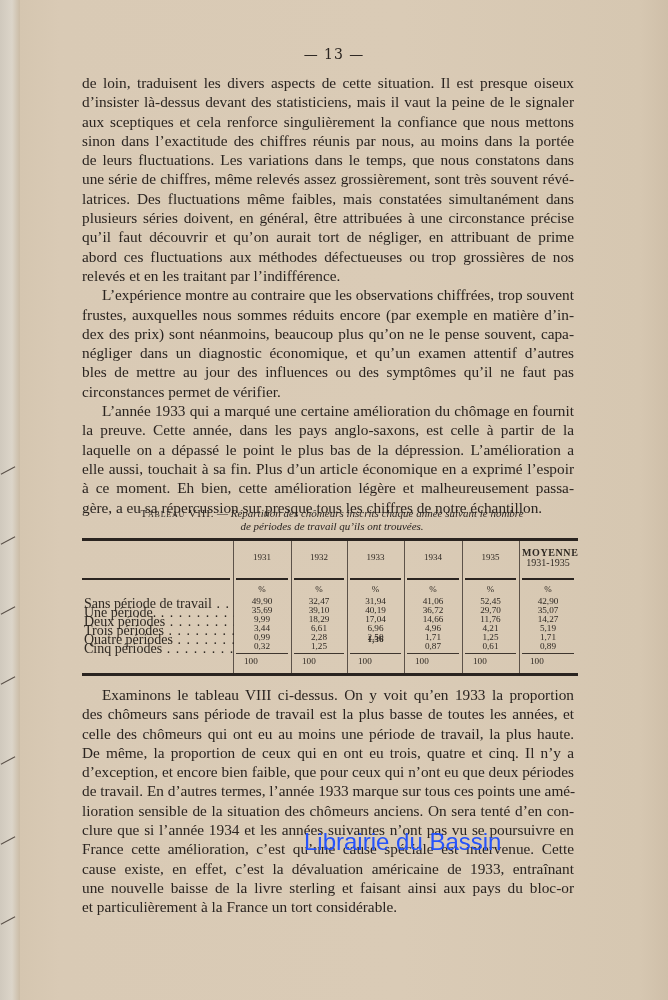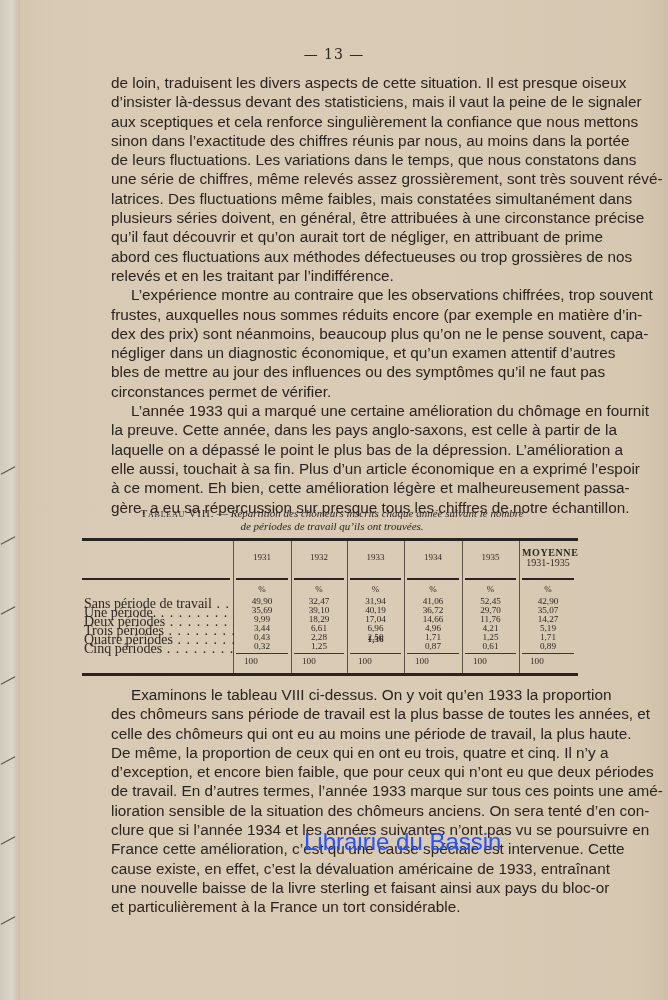--- a/index.html
+++ b/index.html
@@ -19,22 +19,22 @@
     }
     .left-edge .tick {
       position: absolute; left: 0; width: 16px; height: 1px; background: #5a5048; transform: rotate(-28deg);
     }
     .page-number {
       position: absolute; top: 46px; left: 0; width: 668px; text-align: center;
       font-size: 14px; letter-spacing: 1px;
     }
     .text-block {
       position: absolute; left: 82px; width: 492px;
-      font-family: Liberation Sans, sans-serif;
-      font-size: 15.3px; line-height: 19.3px; text-align: justify; margin-left: 29px;
+      font-family: Liberation Serif, serif;
+      font-size: 15.3px; line-height: 19.3px; text-align: justify;
     }
     .text-block p { margin: 0; }
     .text-block .line { display: block; text-align: justify; text-align-last: justify; white-space: nowrap; }
     .text-block .line.last { text-align-last: left; }
     #block1 { top: 73px; }
     #block2 { top: 685px; }
 
     .table-caption {
       position: absolute; top: 507px; left: 86px; width: 492px;
       font-family: "Liberation Serif", "DejaVu Serif", serif;
@@ -190,21 +190,21 @@
       <div class="cell" style="top: 76px; left: 383px; width: 51px;">11,76</div>
       <div class="cell" style="top: 76px; left: 440px; width: 52px;">14,27</div>
       <div class="row-label" style="top: 85px;">Trois périodes</div>
       <div class="cell" style="top: 85px; left: 154px; width: 52px;">3,44</div>
       <div class="cell" style="top: 85px; left: 212px; width: 50px;">6,61</div>
       <div class="cell" style="top: 85px; left: 268px; width: 51px;">6,96</div>
       <div class="cell" style="top: 85px; left: 325px; width: 52px;">4,96</div>
       <div class="cell" style="top: 85px; left: 383px; width: 51px;">4,21</div>
       <div class="cell" style="top: 85px; left: 440px; width: 52px;">5,19</div>
       <div class="row-label" style="top: 94px;">Quatre périodes</div>
-      <div class="cell" style="top: 94px; left: 154px; width: 52px;">0,43</div>
+      <div class="cell" style="top: 94px; left: 154px; width: 52px;">0,99</div>
       <div class="cell" style="top: 94px; left: 212px; width: 50px;">2,28</div>
       <div class="cell" style="top: 94px; left: 268px; width: 51px;">2,50</div>
       <div class="cell" style="top: 94px; left: 325px; width: 52px;">1,71</div>
       <div class="cell" style="top: 94px; left: 383px; width: 51px;">1,25</div>
       <div class="cell" style="top: 94px; left: 440px; width: 52px;">1,71</div>
       <div class="row-label" style="top: 103px;">Cinq périodes</div>
       <div class="cell" style="top: 103px; left: 154px; width: 52px;">0,32</div>
       <div class="cell" style="top: 103px; left: 212px; width: 50px;">1,25</div>
       <div class="cell" style="top: 96px; left: 268px; width: 51px; font-weight: bold;">1,36</div>
       <div class="cell" style="top: 103px; left: 325px; width: 52px;">0,87</div>

